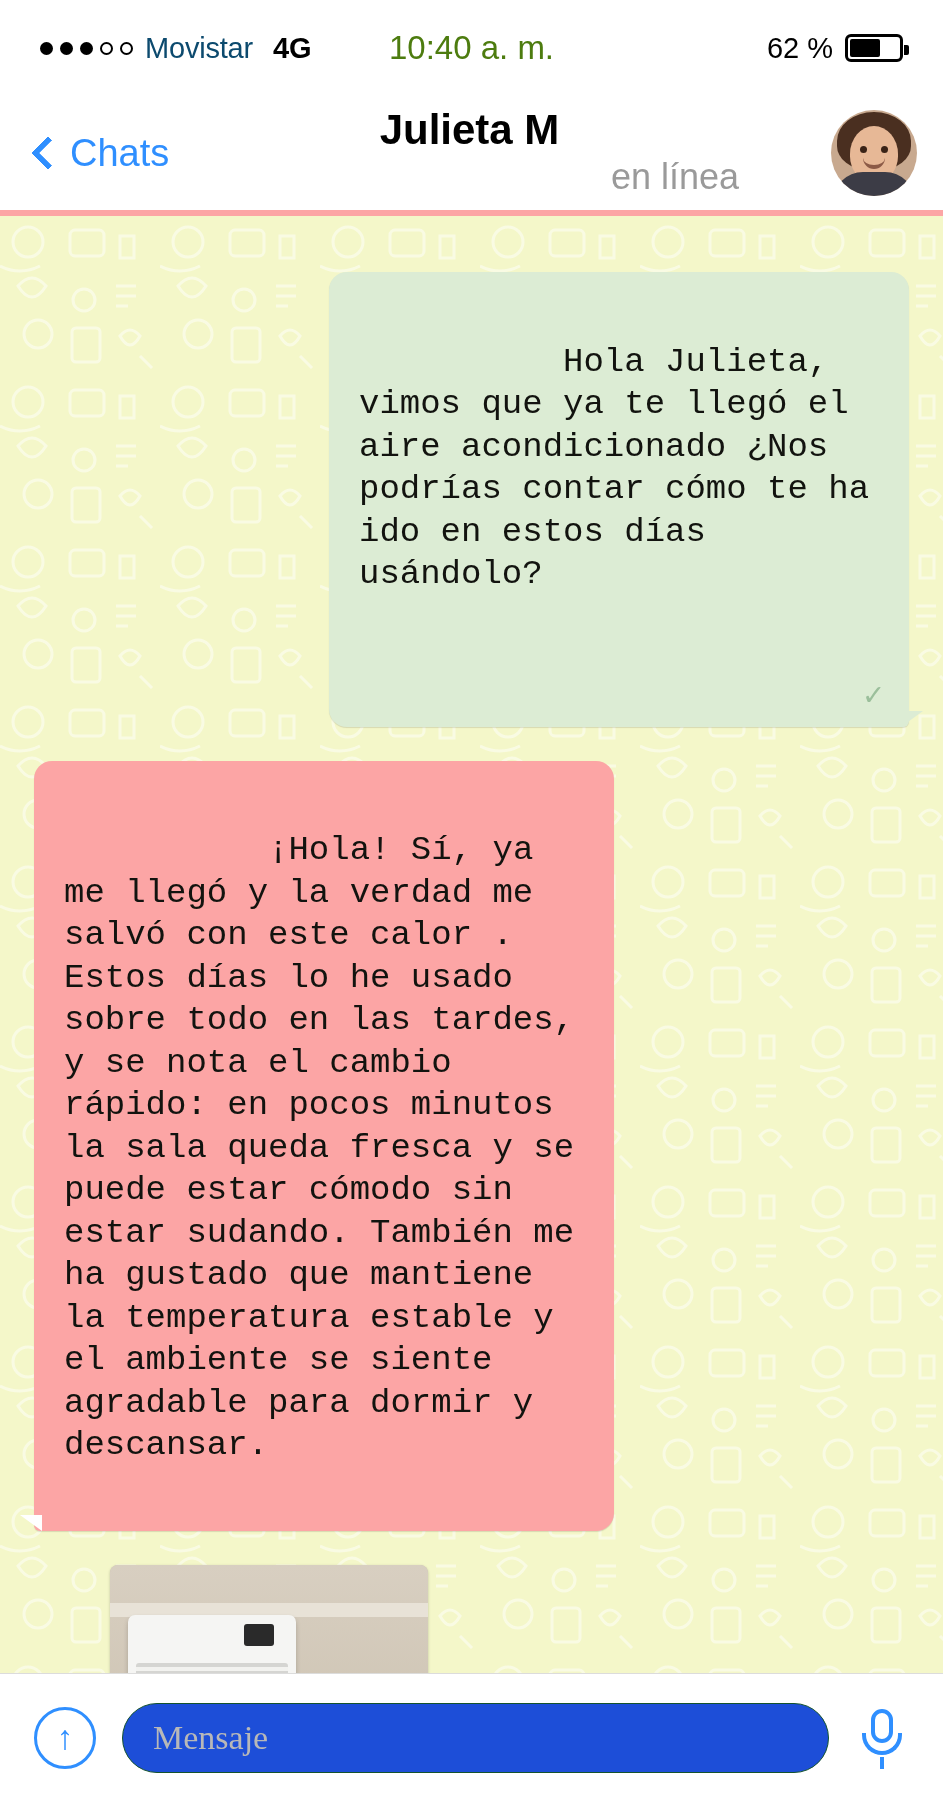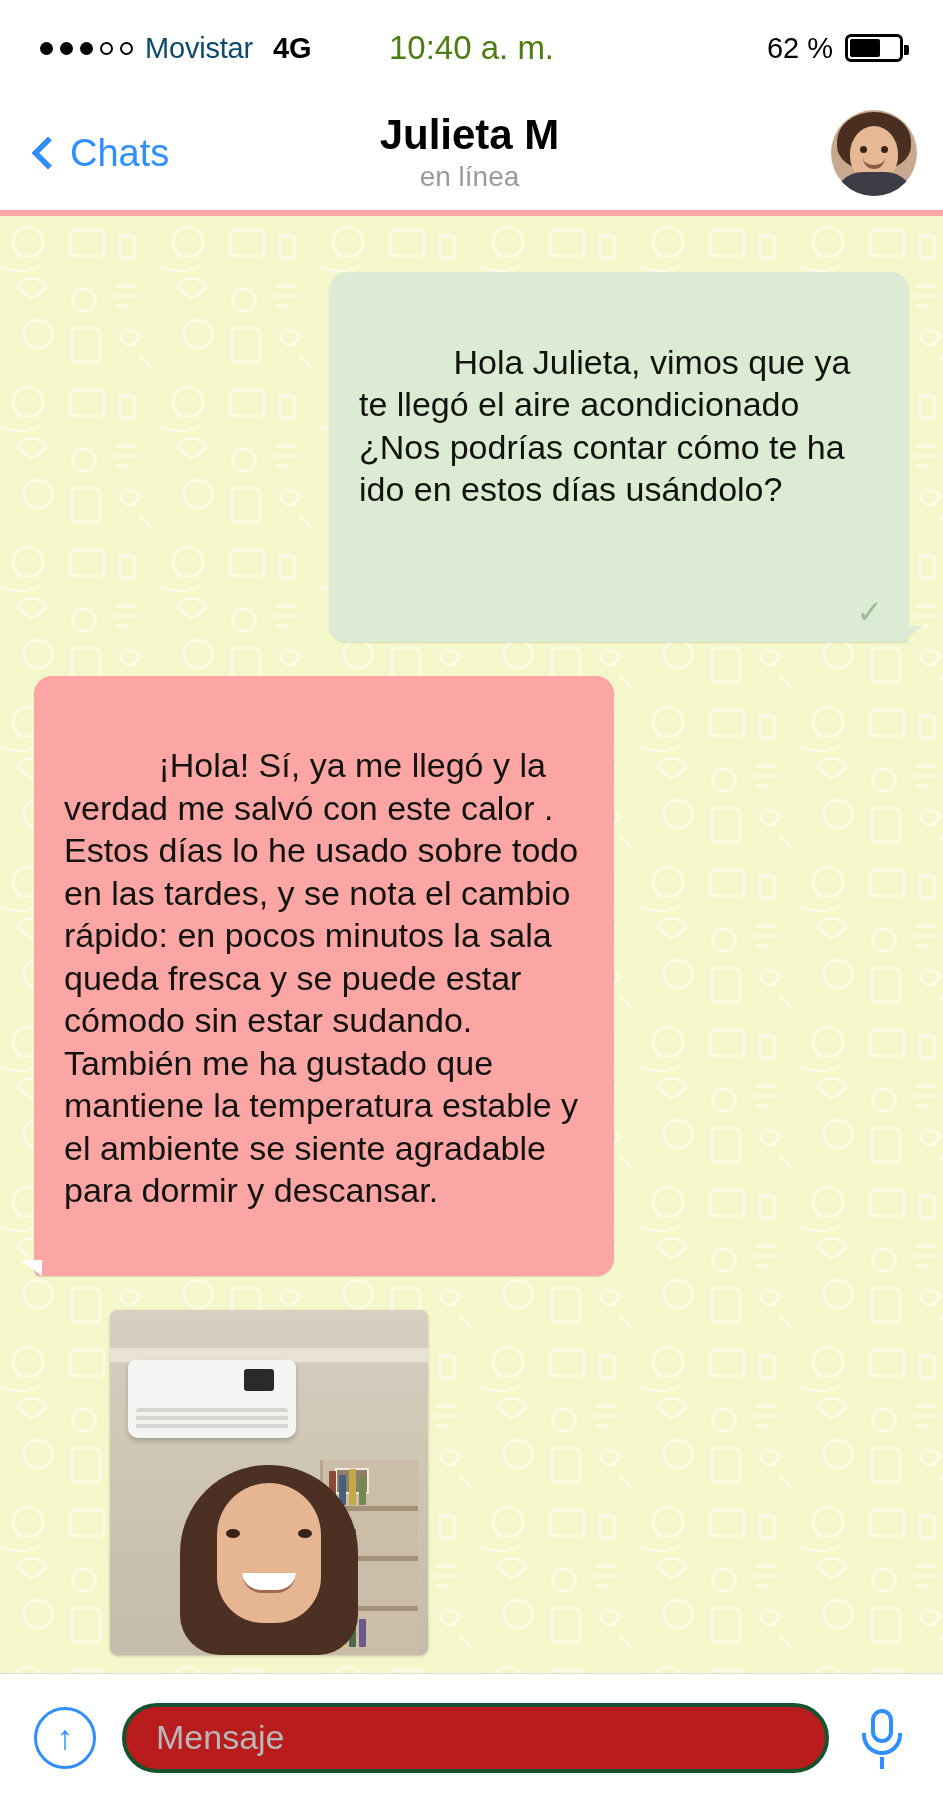--- a/index.html
+++ b/index.html
@@ -109,23 +109,24 @@
     text-align: center;
     pointer-events: none;
   }
   .nav-title {
     font-size: 42px;
     font-weight: 600;
     color: #000;
     line-height: 1.05;
   }
   .nav-sub {
-    font-size: 28px;
+    font-size: 36px;
     color: #9a9a9a;
     margin-top: 4px;
+    text-align: right;
   }
   .avatar {
     margin-left: auto;
     width: 86px; height: 86px;
     border-radius: 50%;
     overflow: hidden;
     position: relative;
     background: #c8a98f;
     flex: 0 0 86px;
   }
@@ -172,21 +173,21 @@
     position: absolute;
     inset: 0;
     opacity: 0.55;
   }
   .chat-inner {
     position: relative;
     padding: 56px 34px 20px 34px;
     height: 100%;
   }
 
-  .row { display: flex; margin-bottom: 34px; }
+  .row { display: flex; margin-bottom: 34px; font-family: Liberation Mono, monospace; }
   .row.out { justify-content: flex-end; }
   .row.in { justify-content: flex-start; }
 
   .bubble {
     position: relative;
     max-width: 580px;
     border-radius: 18px;
     padding: 26px 30px 22px 30px;
     font-size: 34px;
     line-height: 1.25;
@@ -326,26 +327,27 @@
   .plus-btn {
     width: 62px; height: 62px; border-radius: 50%;
     border: 3px solid #2f8fff;
     display: flex; align-items: center; justify-content: center;
     color: #2f8fff; font-size: 34px; flex: 0 0 62px;
     cursor: pointer;
   }
   .msg-field {
     flex: 1 1 auto;
     height: 70px;
-    border: 4px solid #14532d;
+    border: 1px solid #14532d;
     border-radius: 36px;
     display: flex;
     align-items: center;
     padding: 0 30px;
-    background: #b91c1c;
+    background: #1d4ed8;
+    font-family: Liberation Serif, serif;
   }
   .msg-placeholder { font-size: 34px; color: #b8b8b8; }
   .mic {
     flex: 0 0 54px;
     width: 54px; height: 62px;
     position: relative;
     cursor: pointer;
   }
   .mic-cap {
     position: absolute; left: 50%; transform: translateX(-50%);

